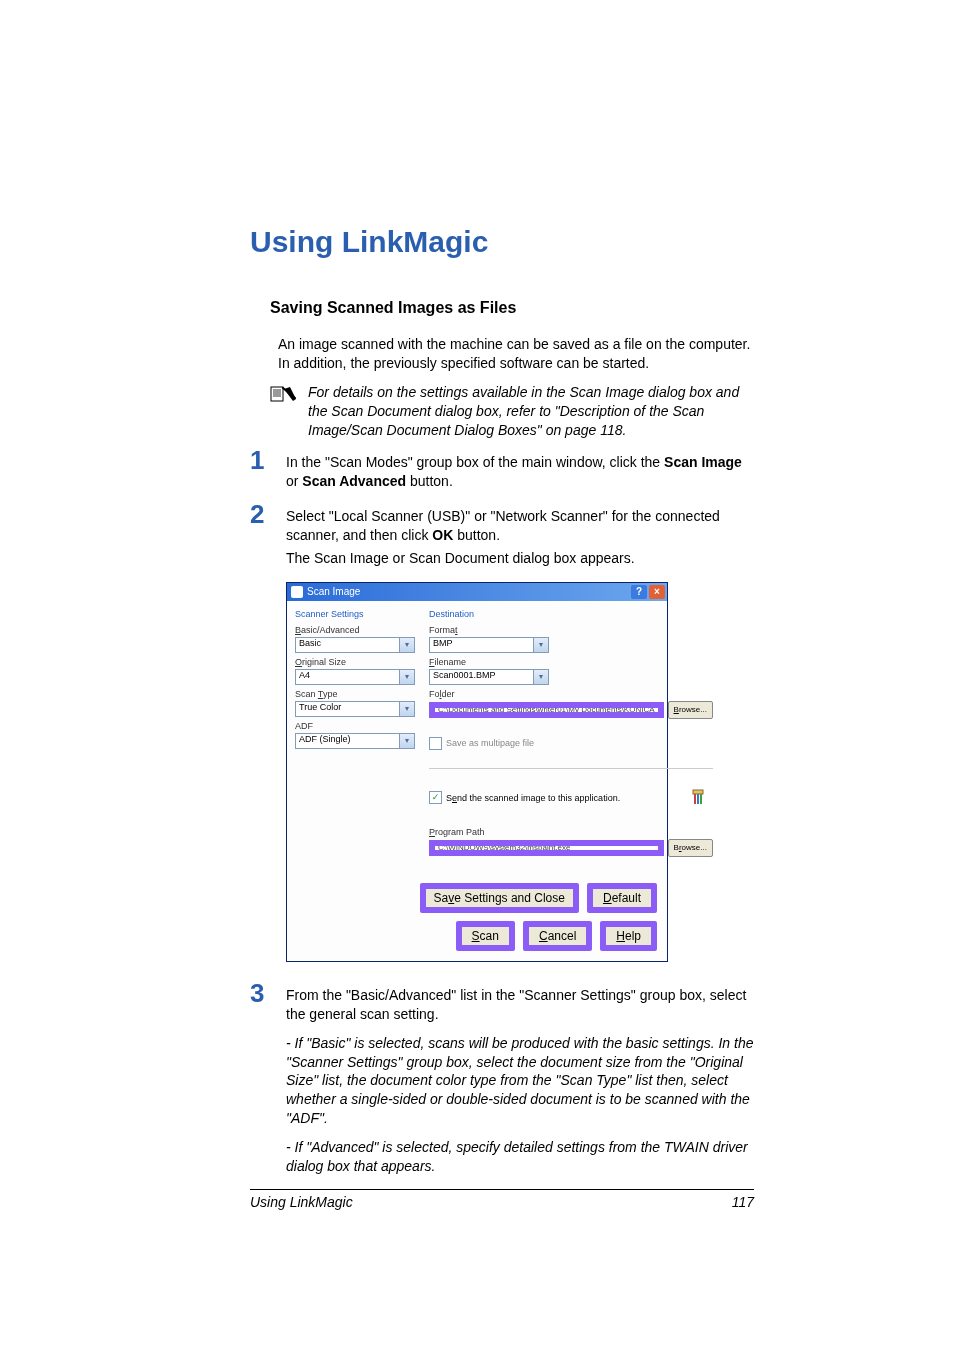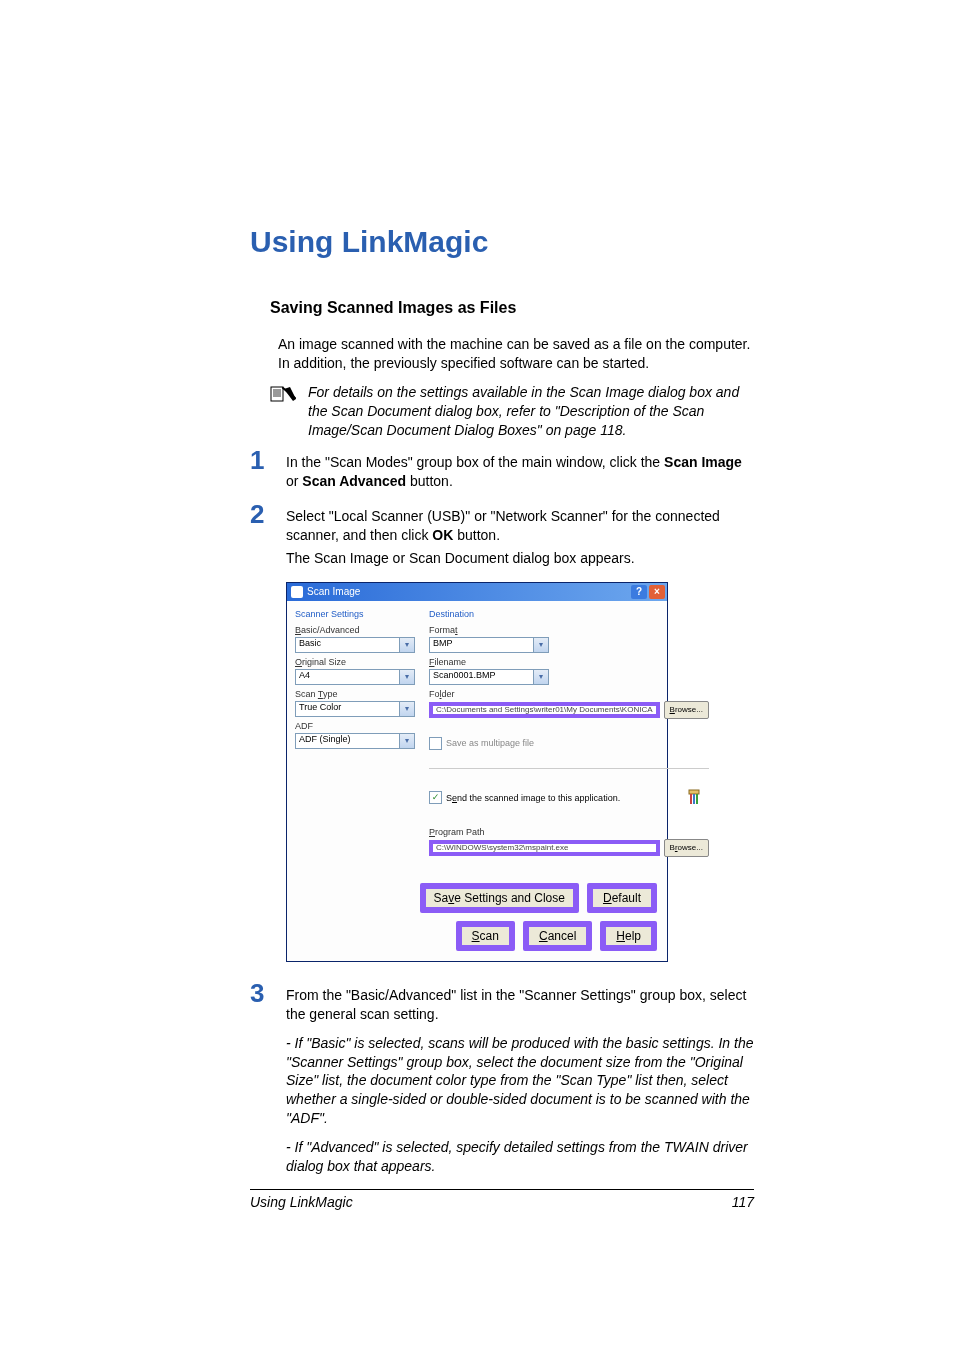--- a/index.html
+++ b/index.html
@@ -139,21 +139,21 @@
     width:14px; height:14px;
     background: linear-gradient(#e4ecf7,#c1d5ef);
     border-left:1px solid #7f9db9;
     display:flex;align-items:center;justify-content:center;
     color:#4a6da7;
     font-size:8px;
   }
   .dlg-right .dlg-select { width:120px; }
   .dlg-path-row { display:flex; gap:4px; align-items:center; }
   .dlg-path {
-    border:4px solid #8b5cf6;
+    border:6px solid #8b5cf6;
     background:#fff;
     height:16px;
     flex:1;
     font-size:8px;
     color:#444;
     overflow:hidden;
     white-space:nowrap;
     padding:0 3px;
     display:flex;
     align-items:center;

